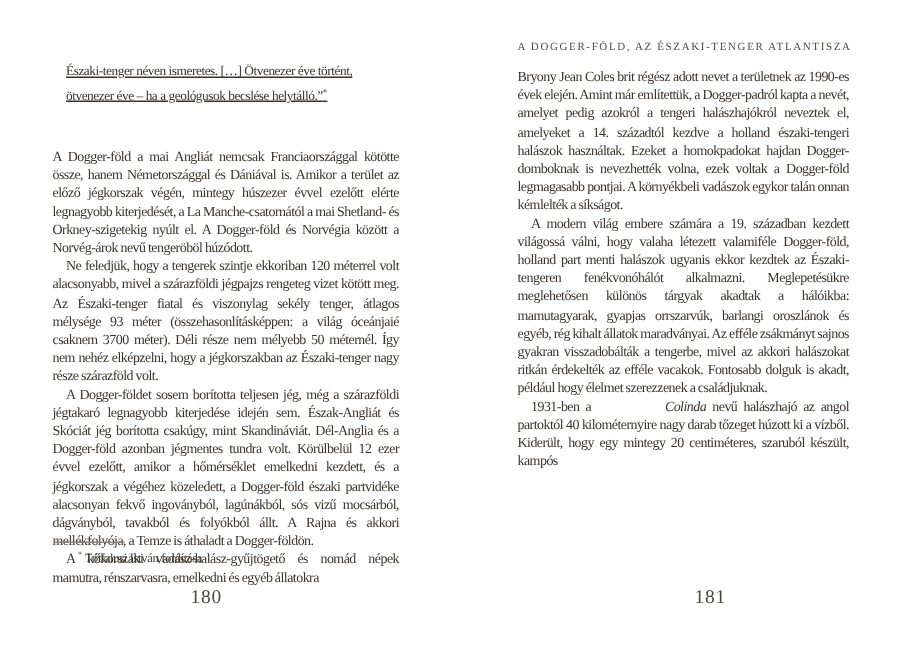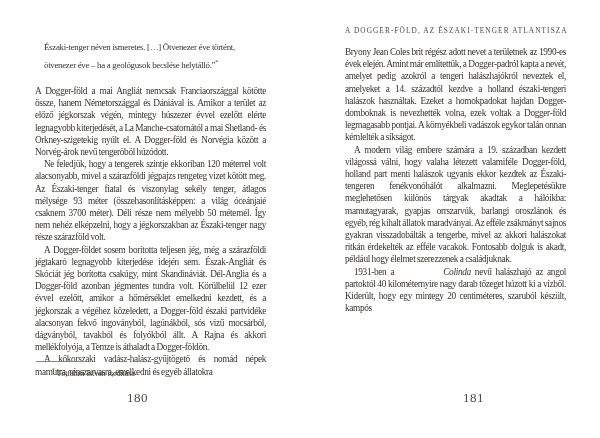--- a/index.html
+++ b/index.html
@@ -17,22 +17,22 @@
 
   .para {
     margin:0; font-size:9.3px; line-height:12.2px;
     text-align:justify; letter-spacing:-0.35px; word-spacing:-0.3px;
   }
   .para.indent { text-indent:9px; }
   .para.gap-before { }
 
   
   .bquote {
-    margin:0 8px 13px 9px; font-size:8.9px; line-height:14.5px;
-    letter-spacing:-0.3px; text-align:left;
+    margin:0 8px 28px 9px; font-size:8.9px; line-height:14.5px;
+    letter-spacing:-0.3px; text-align:left;text-decoration:underline;
   }
   .bquote .qline { display:block; }
   .bquote sup { font-size:6px; letter-spacing:0; }
 
   
   .running-header {
     font-size:7.3px; letter-spacing:1.1px; text-align:right;
     color:#4e4942; margin:0 0 11px 0; white-space:nowrap;
   }
 

